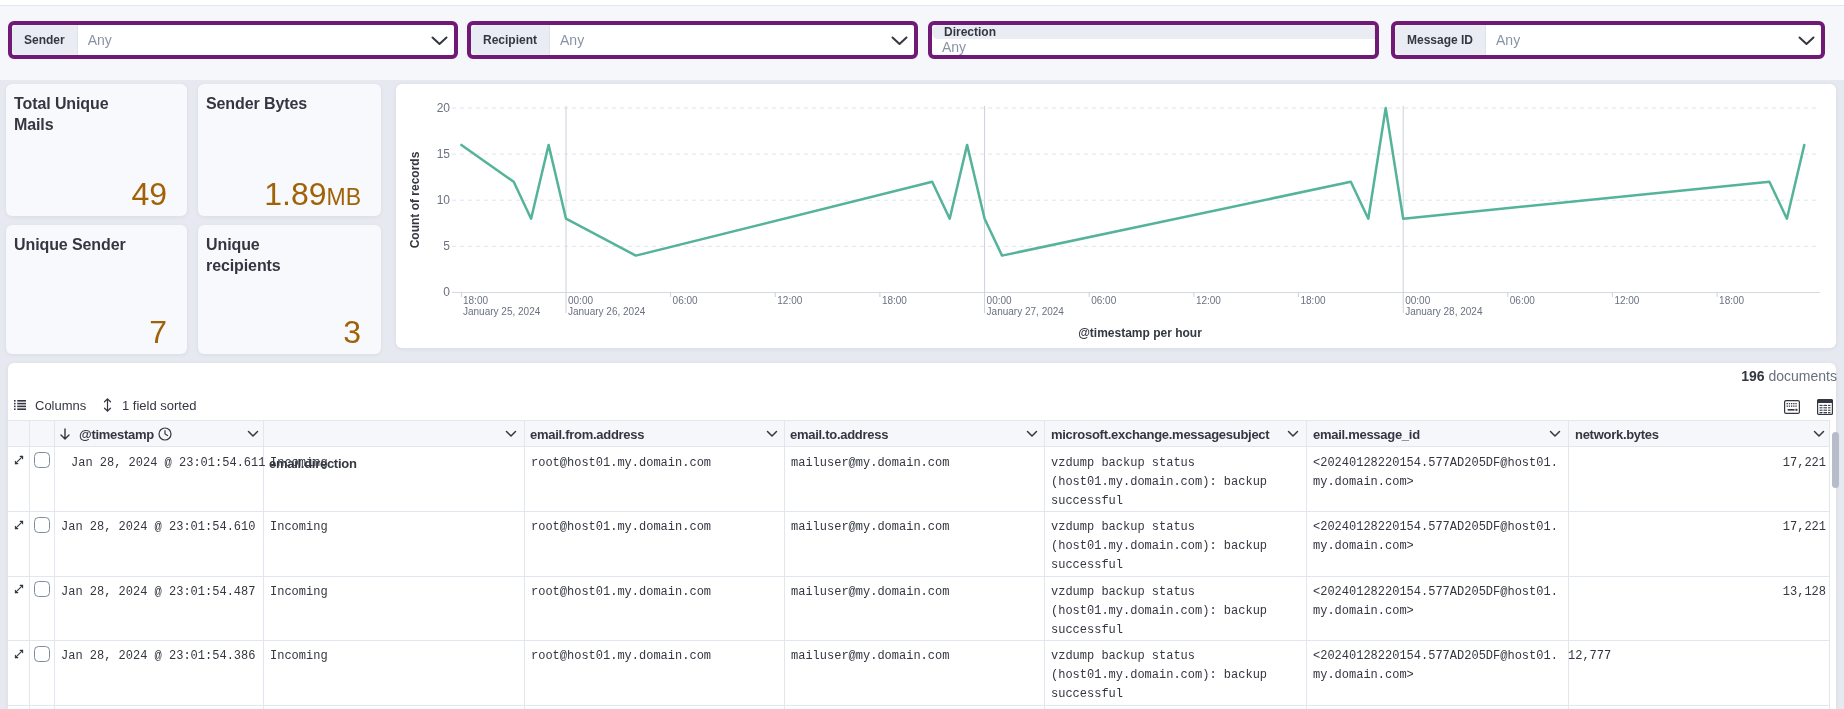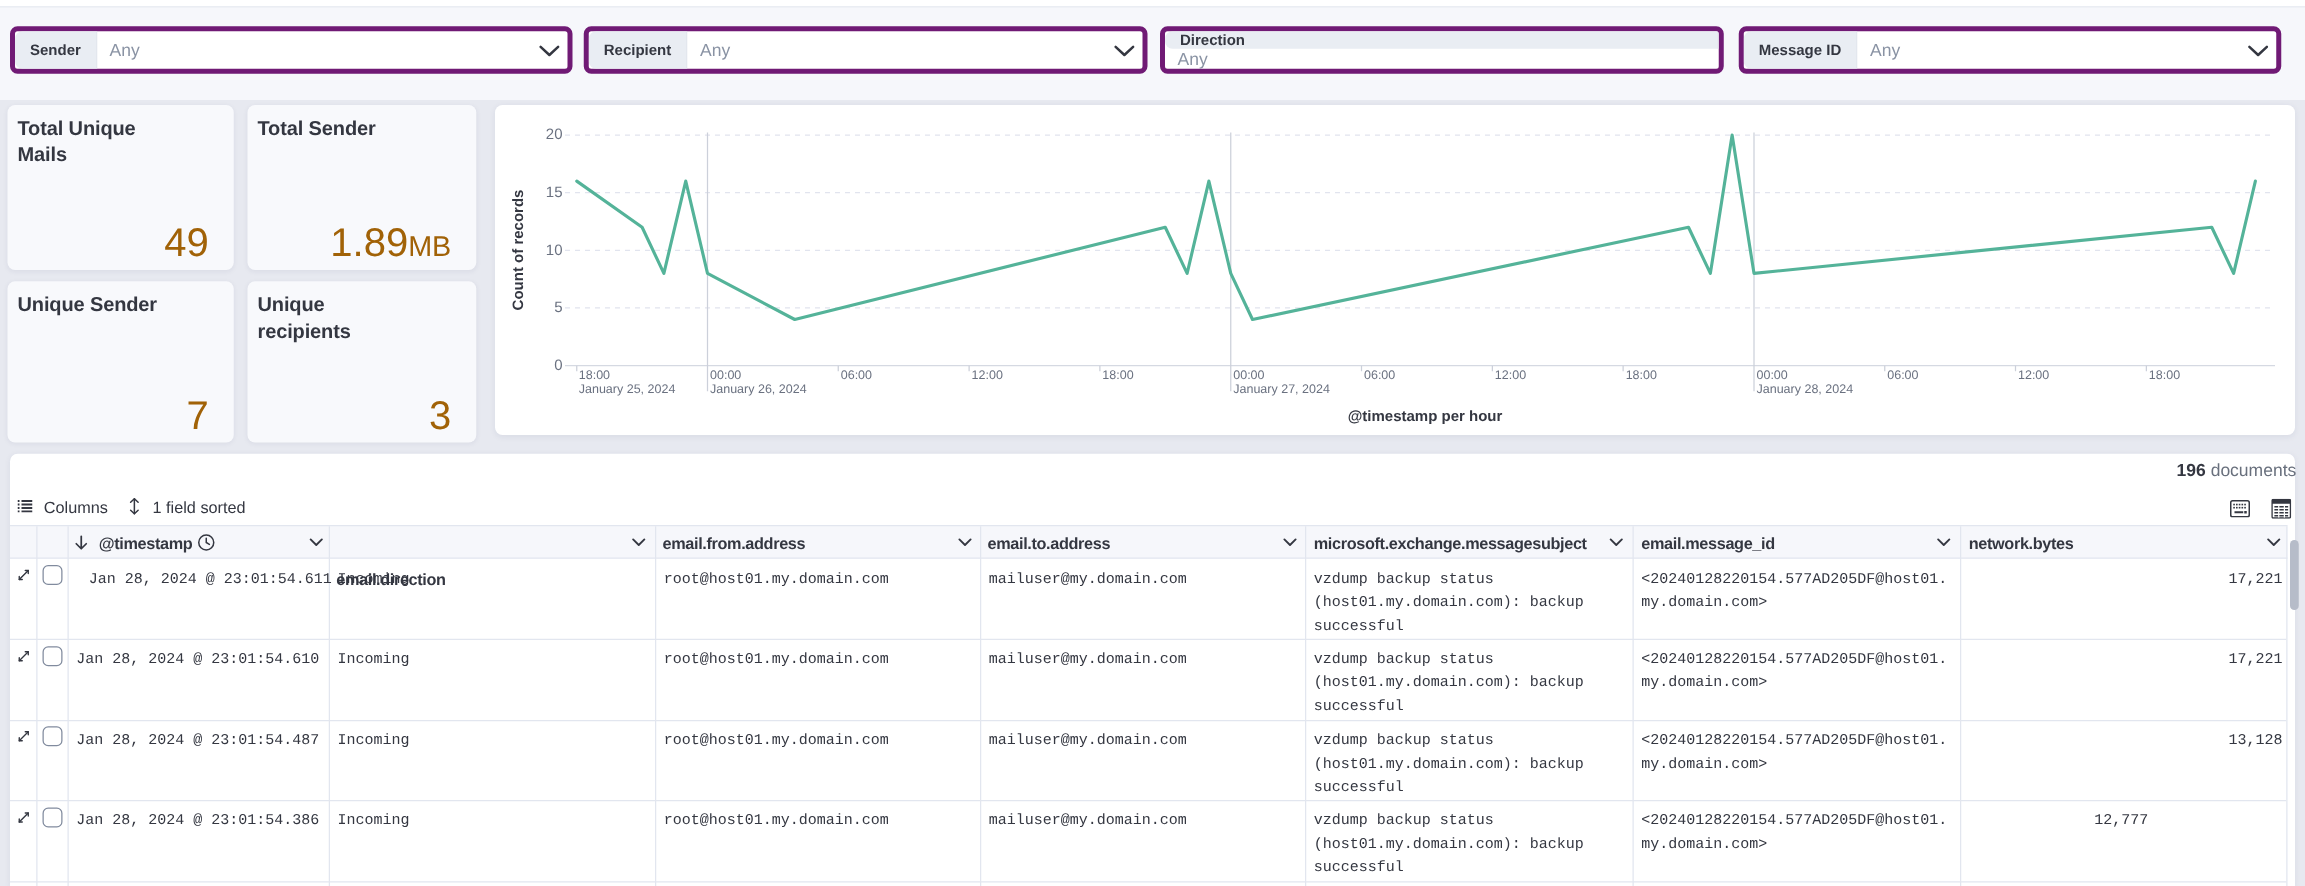--- a/index.html
+++ b/index.html
@@ -68,21 +68,21 @@
         <path d="M1.5 5.5 L8.5 12 L15.5 5.5" fill="none" stroke="#343741" stroke-width="2" stroke-linecap="round" stroke-linejoin="round"></path>
       </svg>
     </div>
 </div>
 
 <div class="abs card" style="left:6px;top:84px;width:181px;height:132px;">
   <div class="ctitle">Total Unique<br>Mails</div>
   <div class="cval">49</div>
 </div>
 <div class="abs card" style="left:198px;top:84px;width:183px;height:132px;">
-  <div class="ctitle">Total Sender</div>
+  <div class="ctitle">Sender Bytes</div>
   <div class="cval">1.89<span class="unit">MB</span></div>
 </div>
 <div class="abs card" style="left:6px;top:225px;width:181px;height:129px;">
   <div class="ctitle">Unique Sender</div>
   <div class="cval">7</div>
 </div>
 <div class="abs card" style="left:198px;top:225px;width:183px;height:129px;">
   <div class="ctitle">Unique<br>recipients</div>
   <div class="cval">3</div>
 </div>
@@ -327,16 +327,16 @@
   <div class="abs" style="left:34px;top:645.5px;width:16px;height:16px;border:1.7px solid #818b9e;border-radius:4.5px;background:#fff;"></div>
   <div class="abs mono" style="left:61px;top:647px;">Jan 28, 2024 @ 23:01:54.386</div>
   <div class="abs mono" style="left:270px;top:647px;">Incoming</div>
   <div class="abs mono" style="left:531px;top:647px;">root@host01.my.domain.com</div>
   <div class="abs mono" style="left:791px;top:647px;">mailuser@my.domain.com</div>
   <div class="abs mono" style="left:1051px;top:647px;">vzdump backup status
 (host01.my.domain.com): backup
 successful</div>
   <div class="abs mono" style="left:1313px;top:647px;">&lt;20240128220154.577AD205DF@host01.
 my.domain.com&gt;</div>
-  <div class="abs mono" style="left:1568px;top:647px;width:258px;text-align:center;">12,777</div>
+  <div class="abs mono" style="left:1568px;top:647px;width:258px;text-align:left;">12,777</div>
   </div>
 
 <div class="abs" style="left:1832px;top:432px;width:7px;height:56px;background:#b6bcc9;border-radius:3.5px;"></div>
 
 </body></html>

